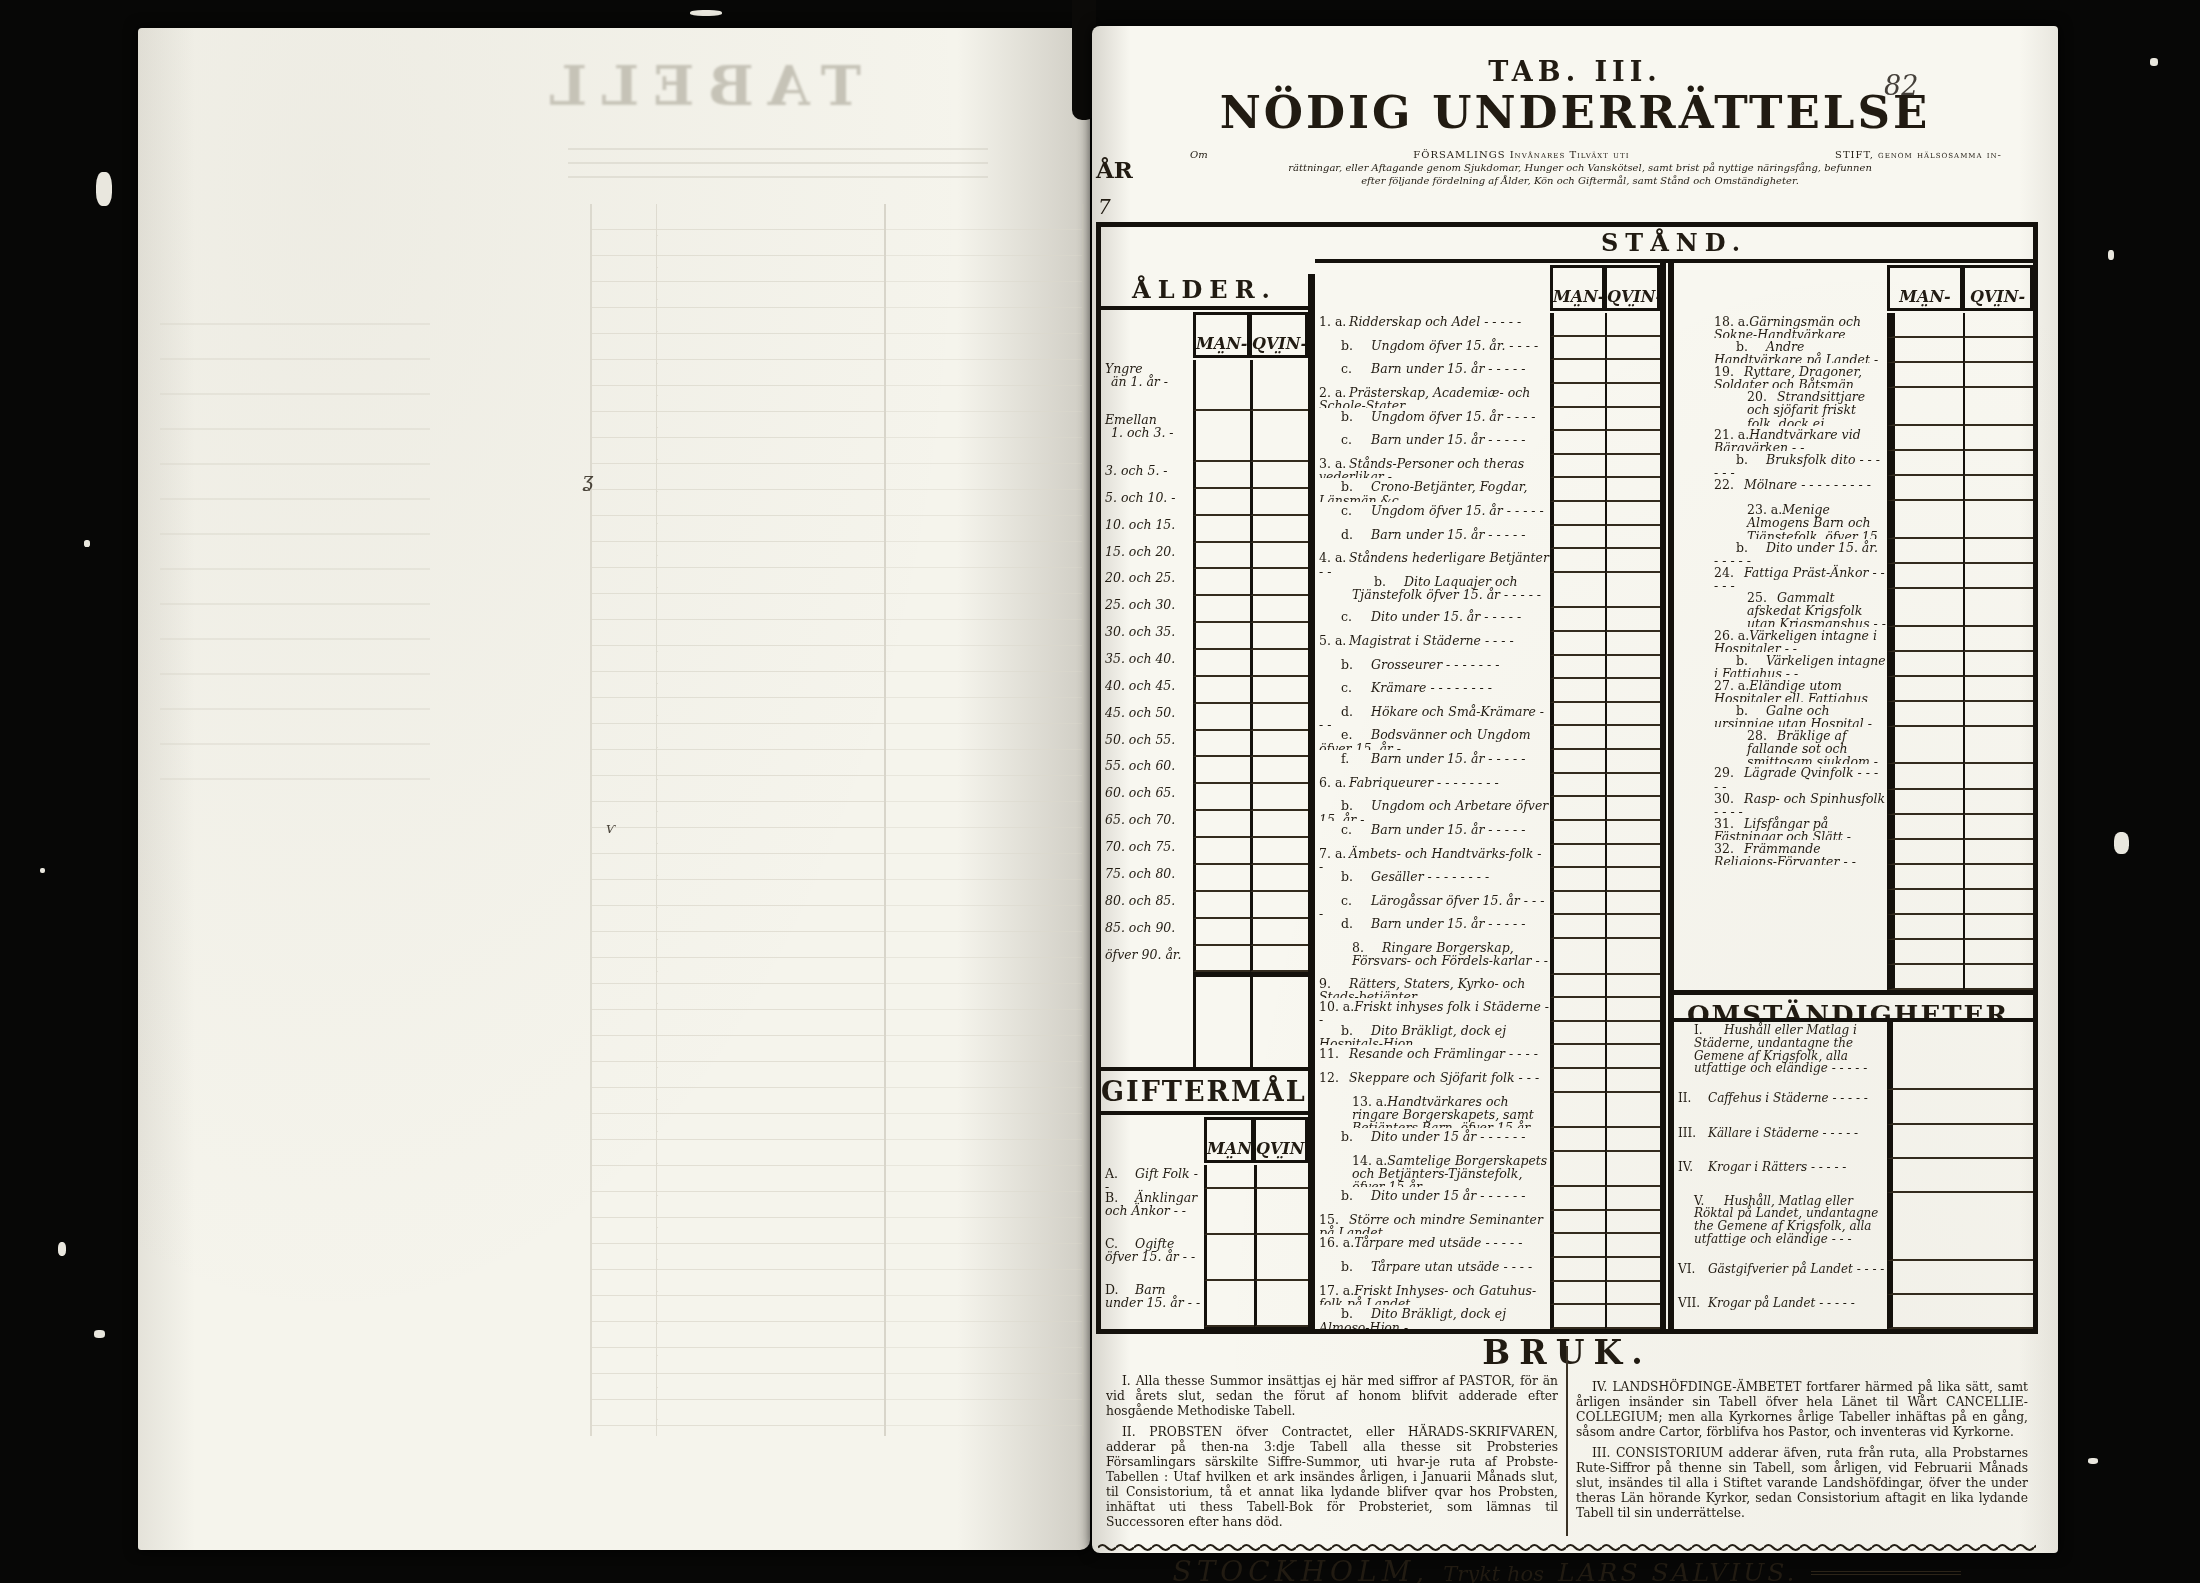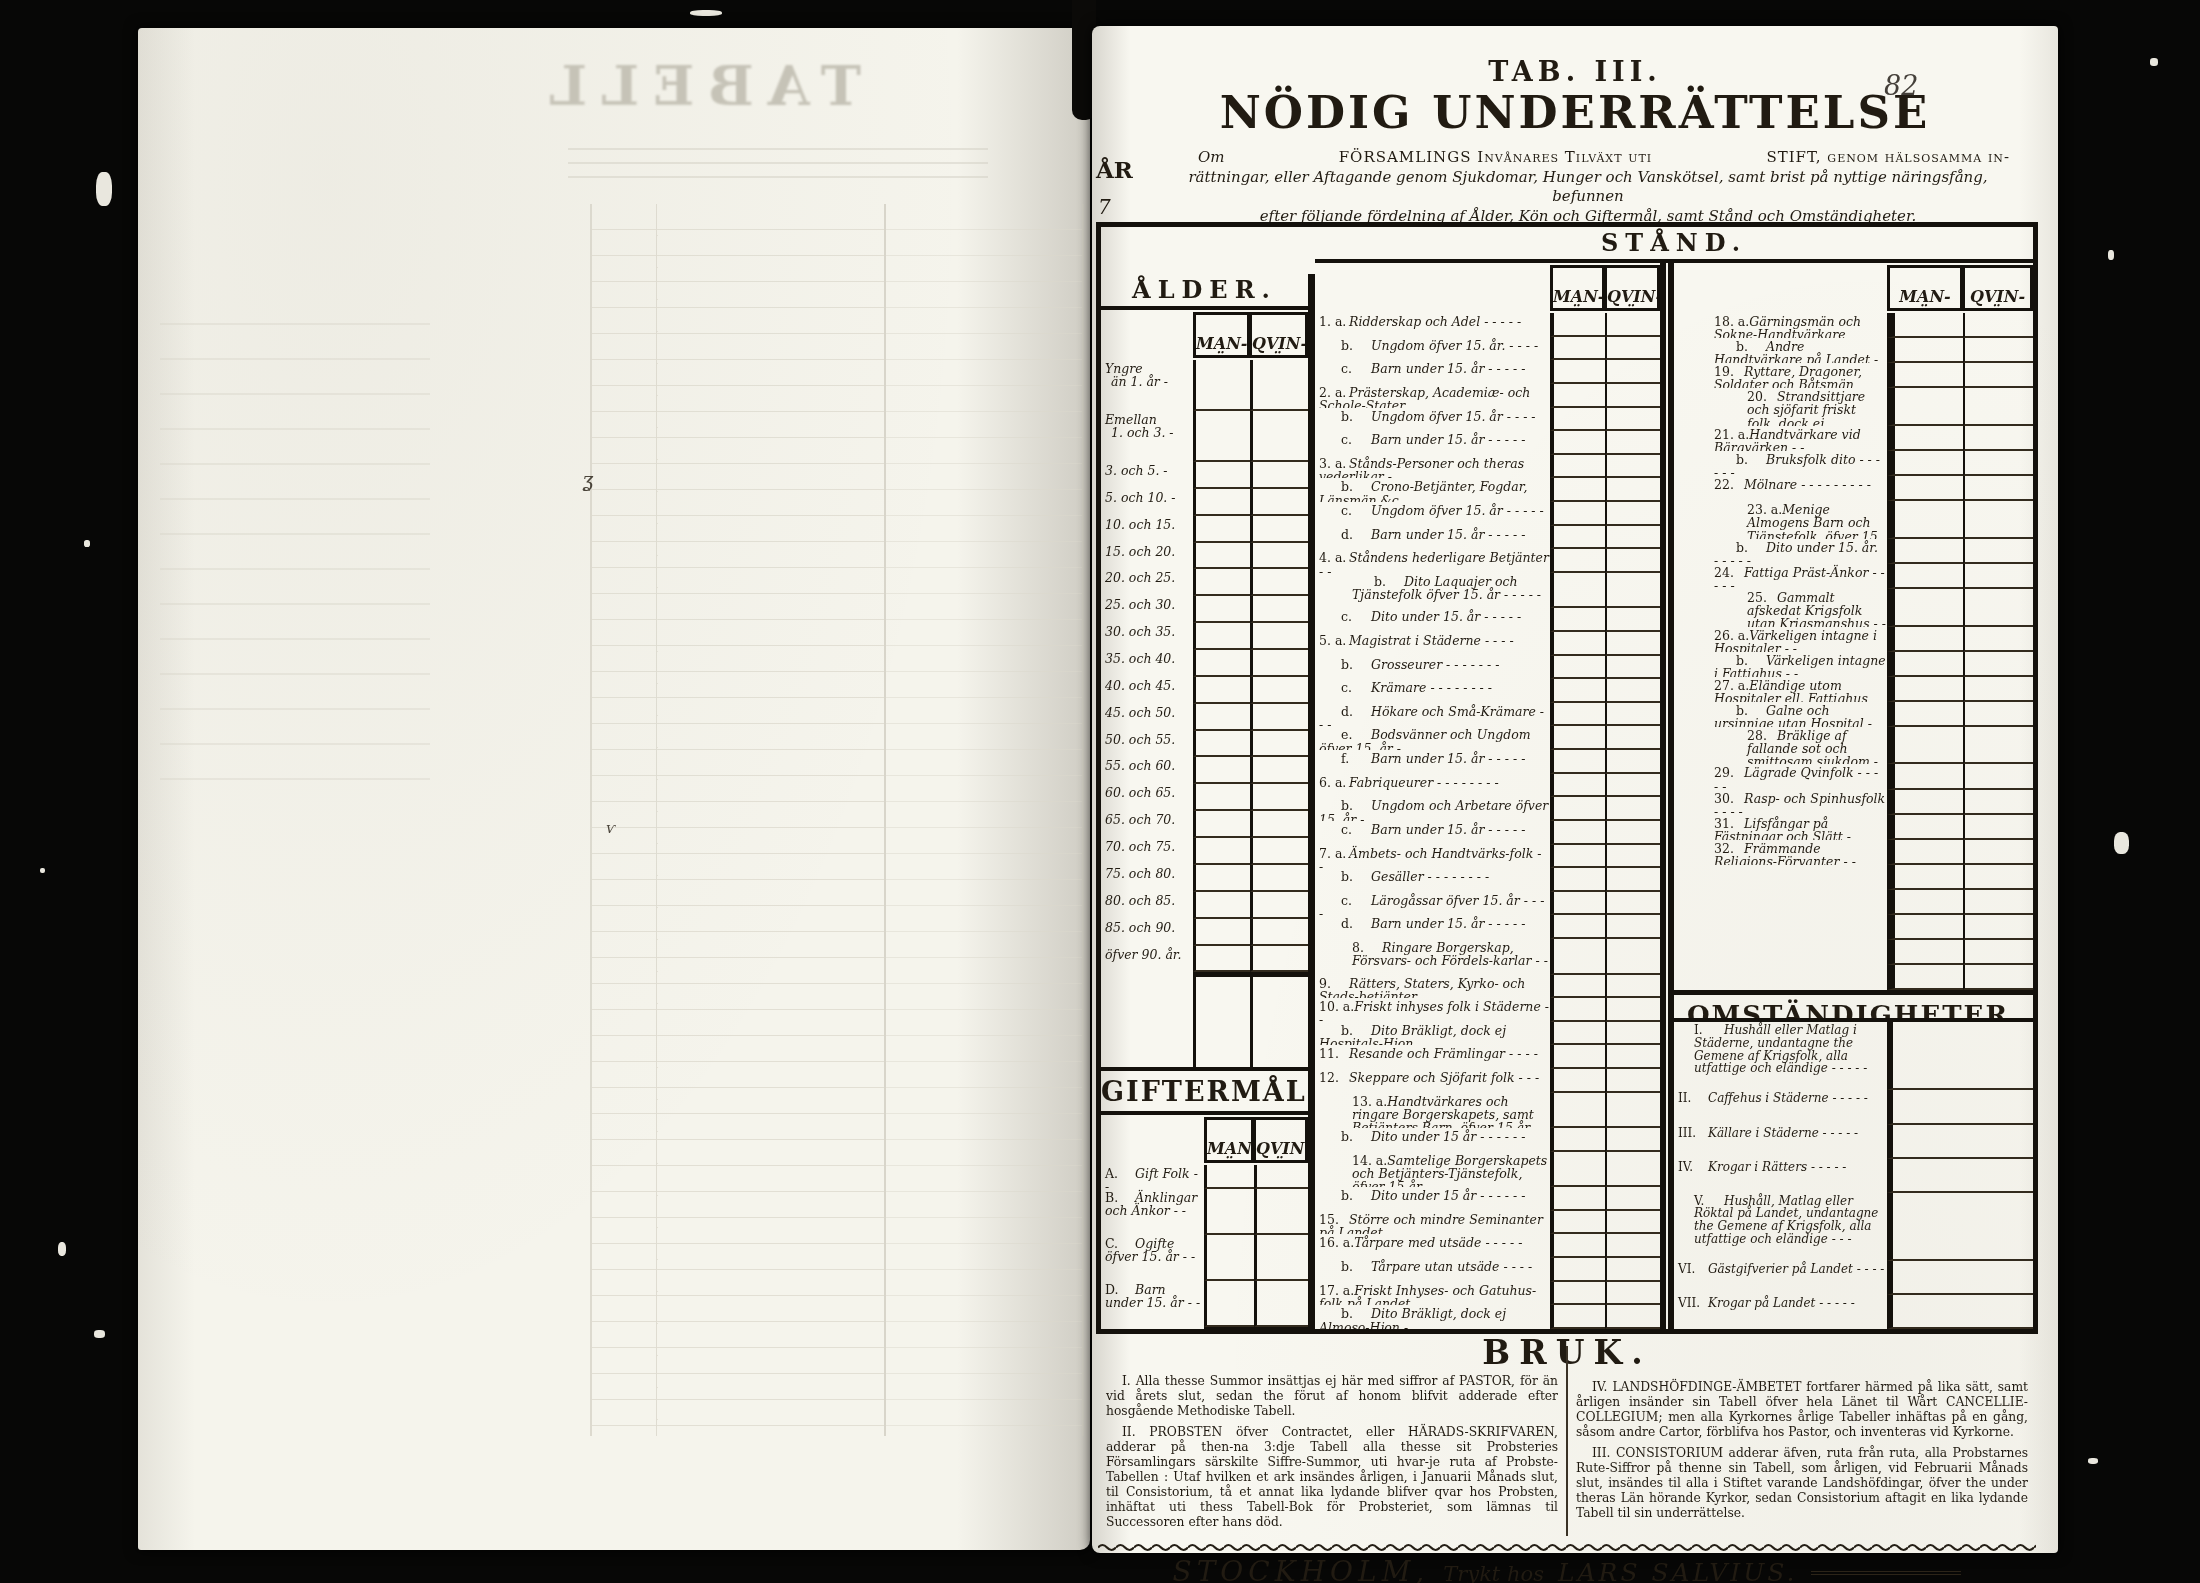--- a/index.html
+++ b/index.html
@@ -35,21 +35,21 @@
      background:repeating-linear-gradient(180deg,transparent 0 33px,#d7d4c8 33px 35px);}
   .penmark{position:absolute;color:#4a443a;font-size:20px;font-style:italic;}
   
   .pageno{position:absolute;left:792px;top:44px;font-size:27px;font-style:italic;color:#45403a;}
   .t-tab{position:absolute;left:0;top:30px;width:100%;text-align:center;font-weight:bold;
      font-size:27px;letter-spacing:5px;}
   .t-main{position:absolute;left:0;top:60px;width:100%;text-align:center;font-weight:bold;
      font-size:45px;letter-spacing:3px;}
   .year{position:absolute;left:4px;top:130px;width:62px;font-weight:bold;font-size:23px;}
   .year .digit{display:block;font-weight:normal;font-style:italic;font-size:20px;margin:12px 0 0 2px;}
-  .subtitle{position:absolute;left:66px;top:122px;width:860px;font-size:15px;line-height:1.3;}
+  .subtitle{position:absolute;left:58px;top:122px;width:860px;font-size:10px;line-height:1.3;}
   .subtitle .l1{display:flex;justify-content:space-between;padding:0 8px 0 40px;}
   .subtitle .l2,.subtitle .l3{text-align:center;font-style:italic;}
   .sc{font-variant:small-caps;font-style:normal;letter-spacing:1px;}
   
   #ftable{position:absolute;left:4px;top:196px;width:942px;height:1112px;border:5px solid #14110c;
      display:flex;box-sizing:border-box;}
   #ftable *{box-sizing:border-box;}
   .sec-head{height:36px;border-bottom:4px solid #14110c;text-align:center;font-weight:bold;
      font-size:24px;letter-spacing:7px;line-height:32px;overflow:hidden;}
   

